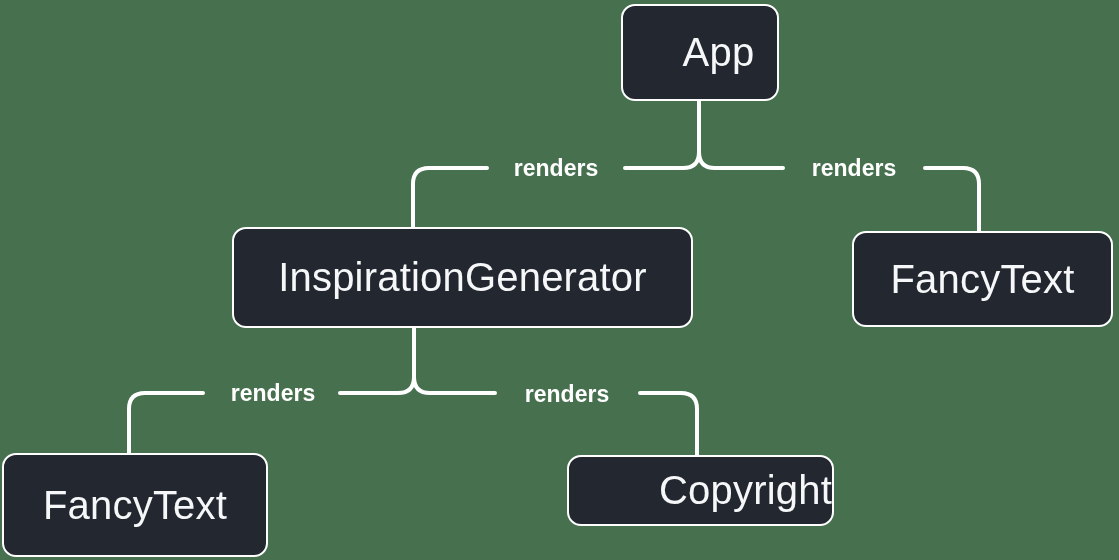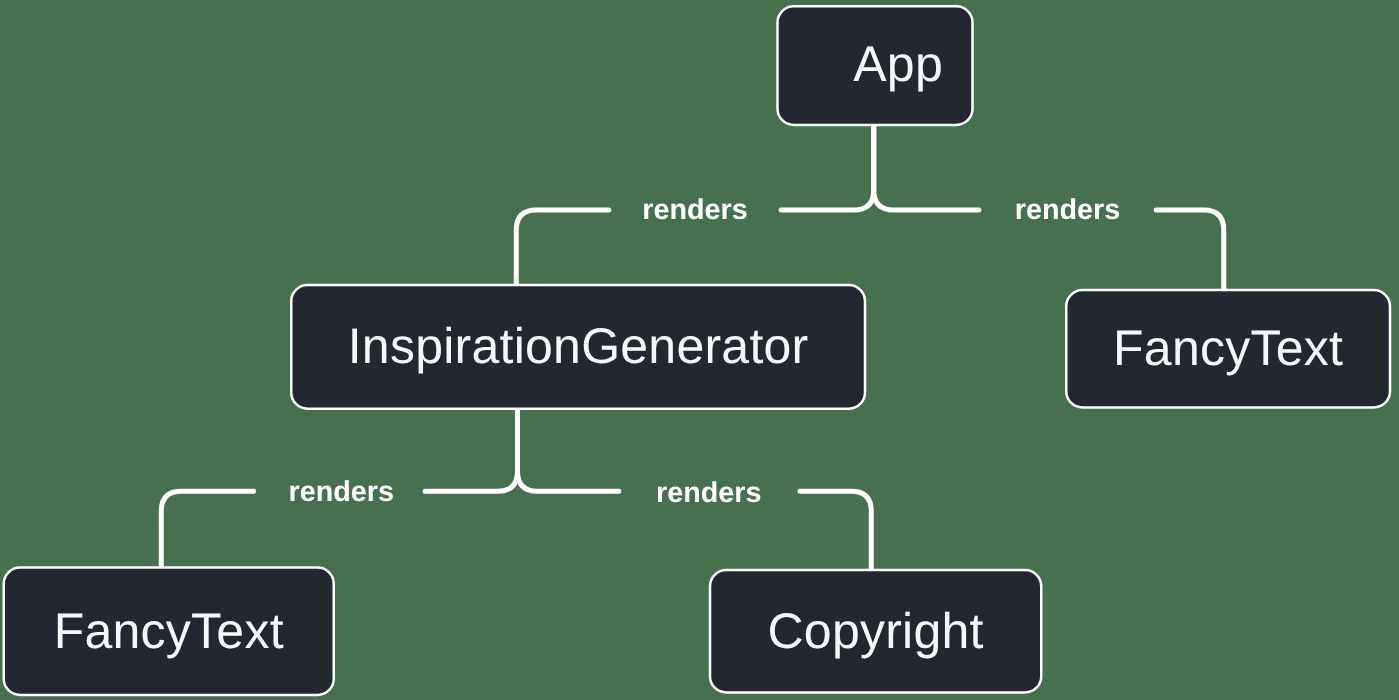--- a/index.html
+++ b/index.html
@@ -42,21 +42,21 @@
     justify-content: center;
     font-size: 40px;
     font-weight: 500;
     letter-spacing: 0.2px;
     white-space: nowrap;
   }
   .node-app        { left: 621px; top: 4px;   width: 158px; height: 97px; padding-left: 37px;  }
   .node-inspgen    { left: 196px; top: 227px; width: 461px; height: 101px; margin-left: 36px; }
   .node-fancy-r    { left: 852px; top: 231px; width: 261px; height: 96px;  }
   .node-fancy-l    { left: 2px;   top: 453px; width: 266px; height: 104px; }
-  .node-copyright  { left: 567px; top: 455px; width: 267px; height: 100px; }
+  .node-copyright  { left: 567px; top: 455px; width: 267px; height: 71px; justify-content: flex-end; }
   .edge-label {
     position: absolute;
     transform: translate(-50%, -50%);
     color: var(--edge);
     font-size: 23px;
     font-weight: 700;
     white-space: nowrap;
   }
   .edge-label-1 { left: 556px; top: 168px; }
   .edge-label-2 { left: 854px; top: 168px; }

